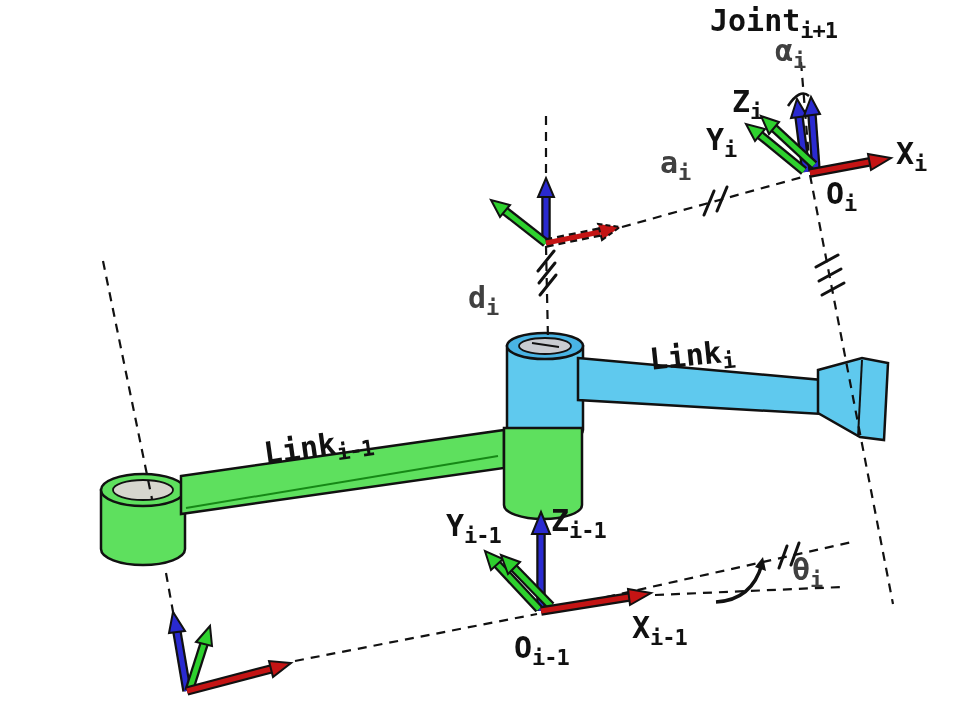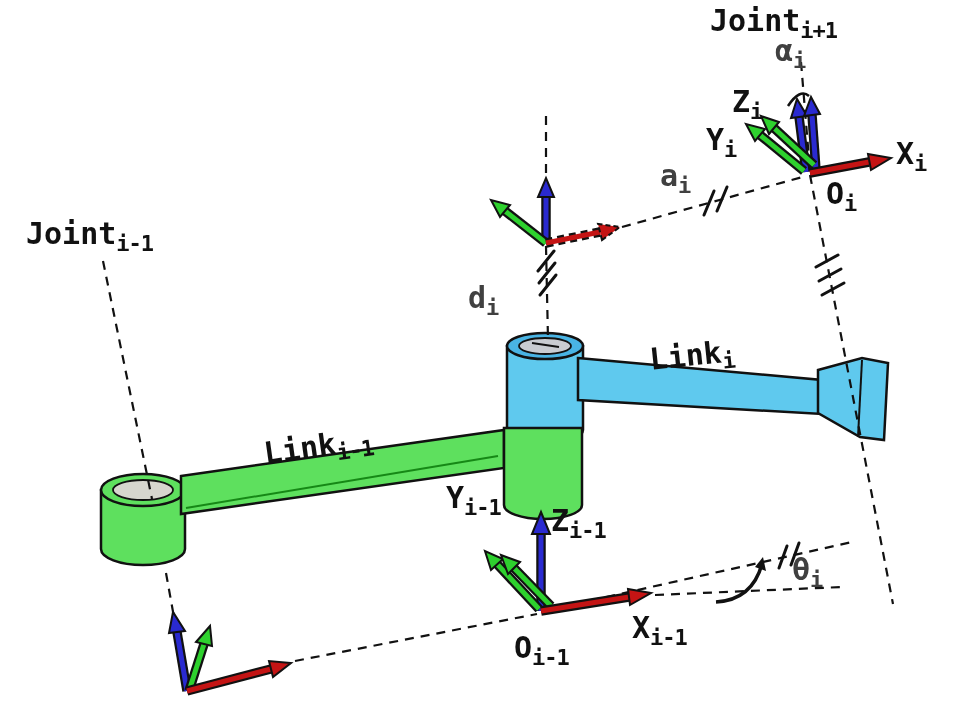--- a/index.html
+++ b/index.html
@@ -164,24 +164,23 @@
     </g>
   </g>
 </svg>
 
 <div class="lbl" style="left:710px;top:5px"><span>Joint</span><sub>i+1</sub></div>
 <div class="lbl red" style="left:775px;top:35px"><span>α</span><sub>i</sub></div>
 <div class="lbl" style="left:732px;top:86px"><span>Z</span><sub>i</sub></div>
 <div class="lbl" style="left:706px;top:124px"><span>Y</span><sub>i</sub></div>
 <div class="lbl" style="left:896px;top:138px"><span>X</span><sub>i</sub></div>
 <div class="lbl" style="left:826px;top:178px"><span>O</span><sub>i</sub></div>
-<div class="lbl red" style="left:660px;top:160px"><span>a</span><sub>i</sub></div>
+<div class="lbl red" style="left:660px;top:147px"><span>a</span><sub>i</sub></div>
 <div class="lbl red" style="left:468px;top:282px"><span>d</span><sub>i</sub></div>
-<div class="lbl" style="left:26px;top:218px"><span>Joint</span><sub>i-1</sub></div>
 <div class="lbl rot-link-cur" style="left:648px;top:344px"><span>Link</span><sub>i</sub></div>
 <div class="lbl rot-link-prev" style="left:262px;top:438px"><span>Link</span><sub>i-1</sub></div>
-<div class="lbl" style="left:446px;top:482px"><span>Y</span><sub>i-1</sub></div>
+<div class="lbl" style="left:446px;top:510px"><span>Y</span><sub>i-1</sub></div>
 <div class="lbl" style="left:551px;top:505px"><span>Z</span><sub>i-1</sub></div>
 <div class="lbl" style="left:514px;top:632px"><span>O</span><sub>i-1</sub></div>
 <div class="lbl" style="left:632px;top:612px"><span>X</span><sub>i-1</sub></div>
 <div class="lbl red" style="left:792px;top:554px"><span>θ</span><sub>i</sub></div>
 
 </div>
 
 </body></html>

